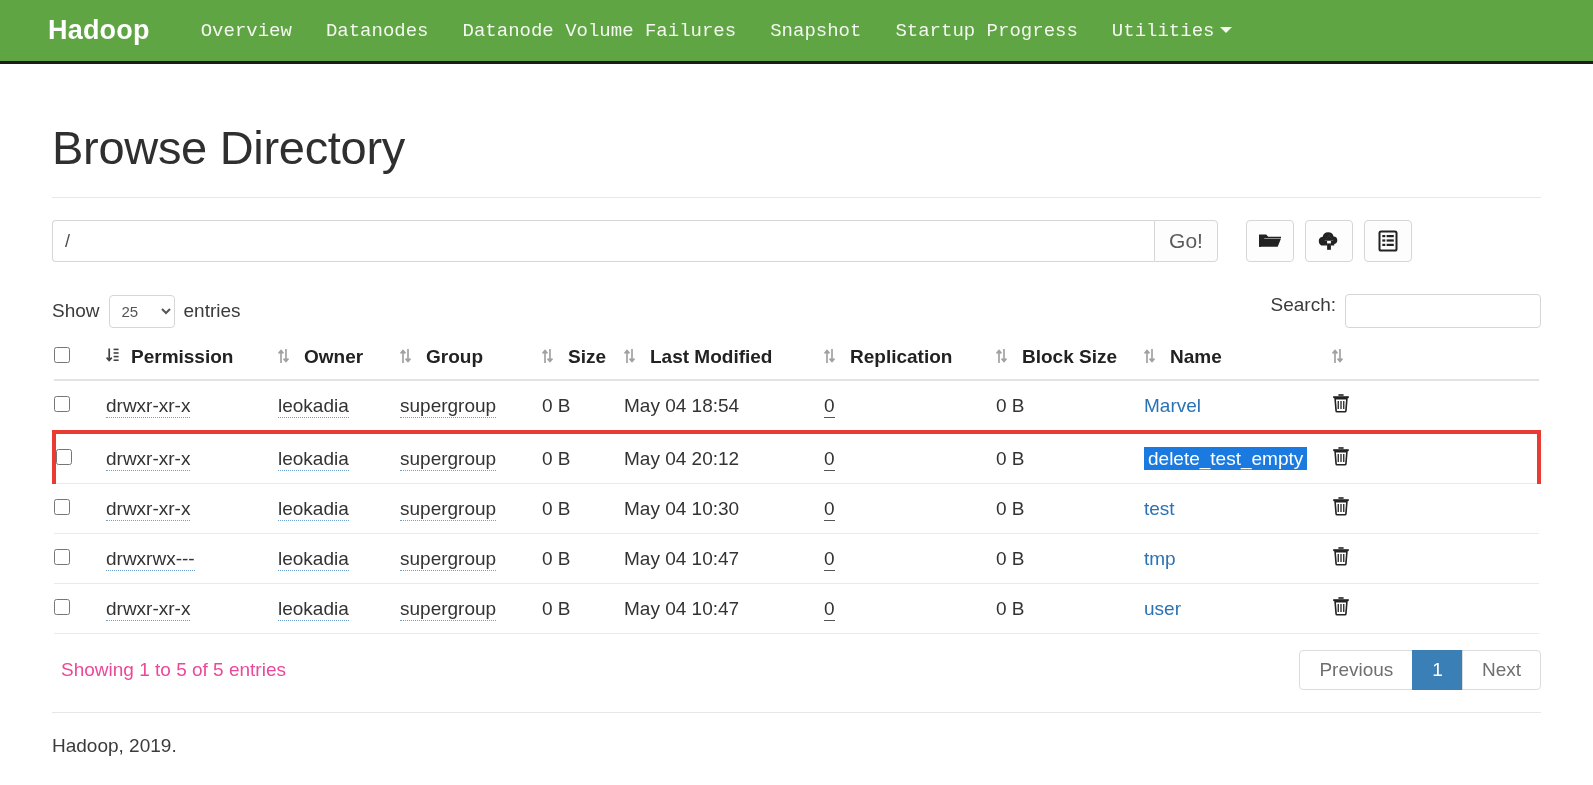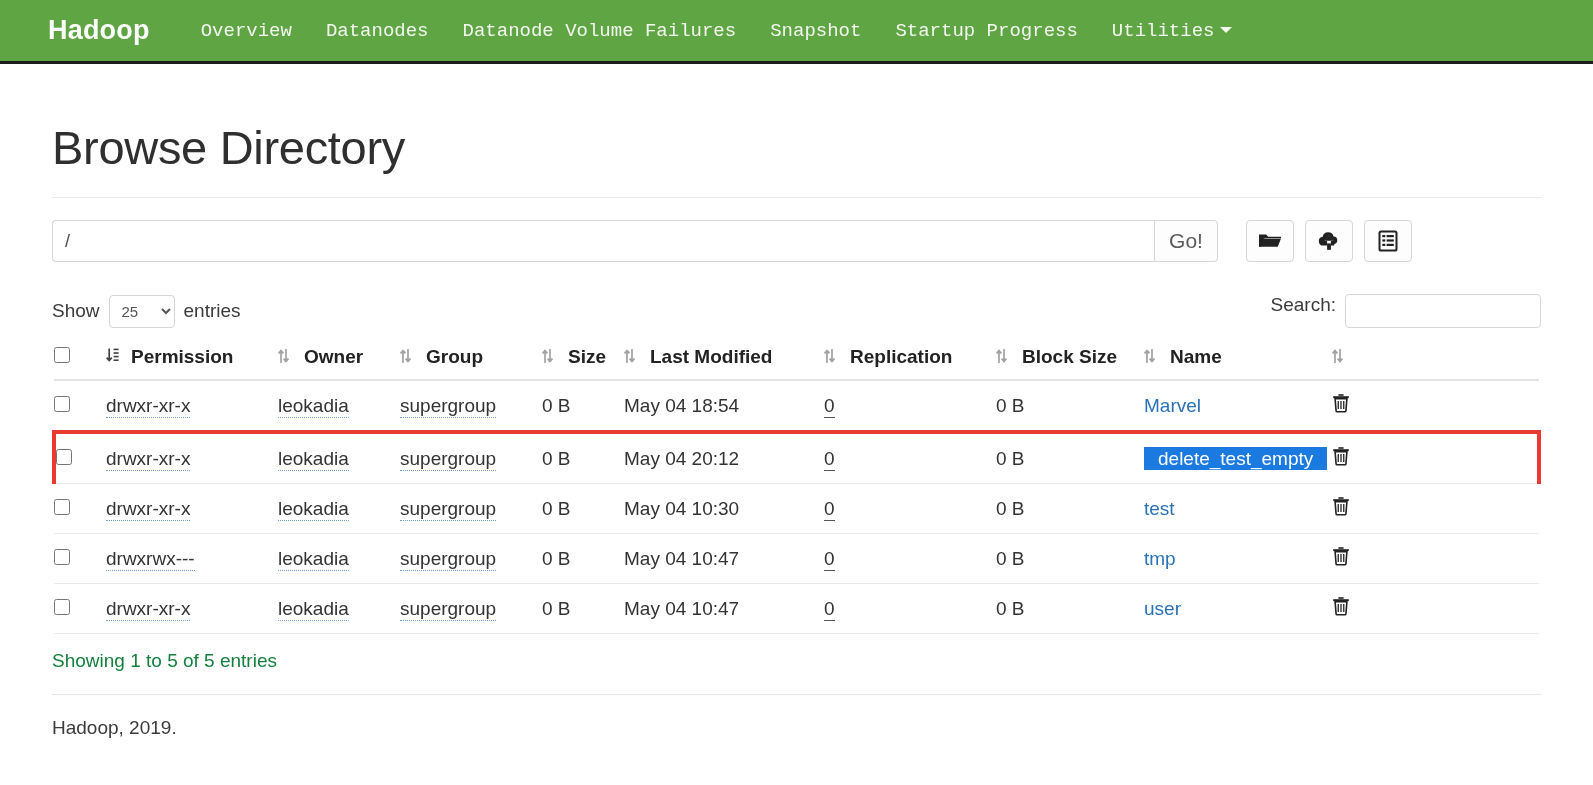--- a/index.html
+++ b/index.html
@@ -225,21 +225,21 @@
     padding-bottom: 1px;
   }
   .name-link {
     color: #2a72b5;
     text-decoration: none;
     cursor: pointer;
   }
   .name-sel {
     background: #1a7ae0;
     color: #ffffff;
-    padding: 1px 14px;
+    padding: 1px 4px;
   }
   .trash-btn {
     background: none;
     border: none;
     cursor: pointer;
     padding: 0;
     line-height: 0;
   }
 
   
@@ -250,21 +250,21 @@
   tr.highlight td:first-child { border-left: 4px solid #ea3b33; }
   tr.highlight td:last-child  { border-right: 4px solid #ea3b33; }
 
   
   .table-footer {
     display: flex;
     align-items: center;
     justify-content: space-between;
     margin-top: 16px;
   }
-  .info-text { font-size: 19px; color: #15803d; }
+  .info-text { font-size: 19px; color: #ec4899; margin-left: 9px; }
   .pager { display: flex; }
   .pager > div {
     border: 1px solid #dcdcdc;
     background: #fff;
     color: #3a7fb5;
     font-size: 19px;
     padding: 8px 19px;
     cursor: pointer;
     margin-left: -1px;
   }
@@ -575,17 +575,22 @@
                   <rect x="5.6" y="8" width="1.3" height="8" fill="#222"></rect>
                   <rect x="8.35" y="8" width="1.3" height="8" fill="#222"></rect>
                   <rect x="11.1" y="8" width="1.3" height="8" fill="#222"></rect>
                 </svg></span></button></td>
         </tr>
       </tbody>
   </table>
 
   <div class="table-footer">
     <div class="info-text">Showing 1 to 5 of 5 entries</div>
+    <div class="pager">
+      <div>Previous</div>
+      <div class="active">1</div>
+      <div>Next</div>
+    </div>
   </div>
 
   <div class="bottom-hr"></div>
   <div class="copyright">Hadoop, 2019.</div>
 </div>
 
 </body></html>

